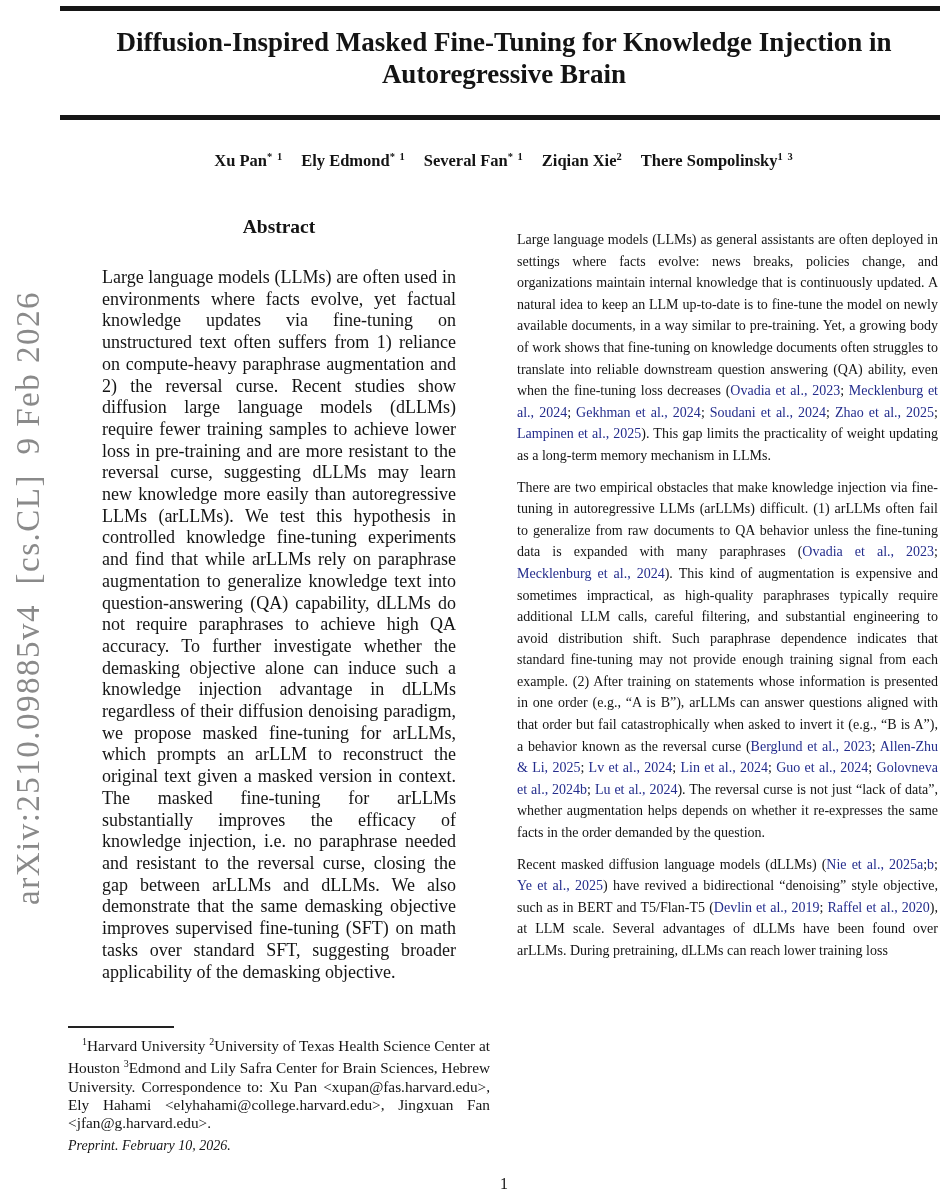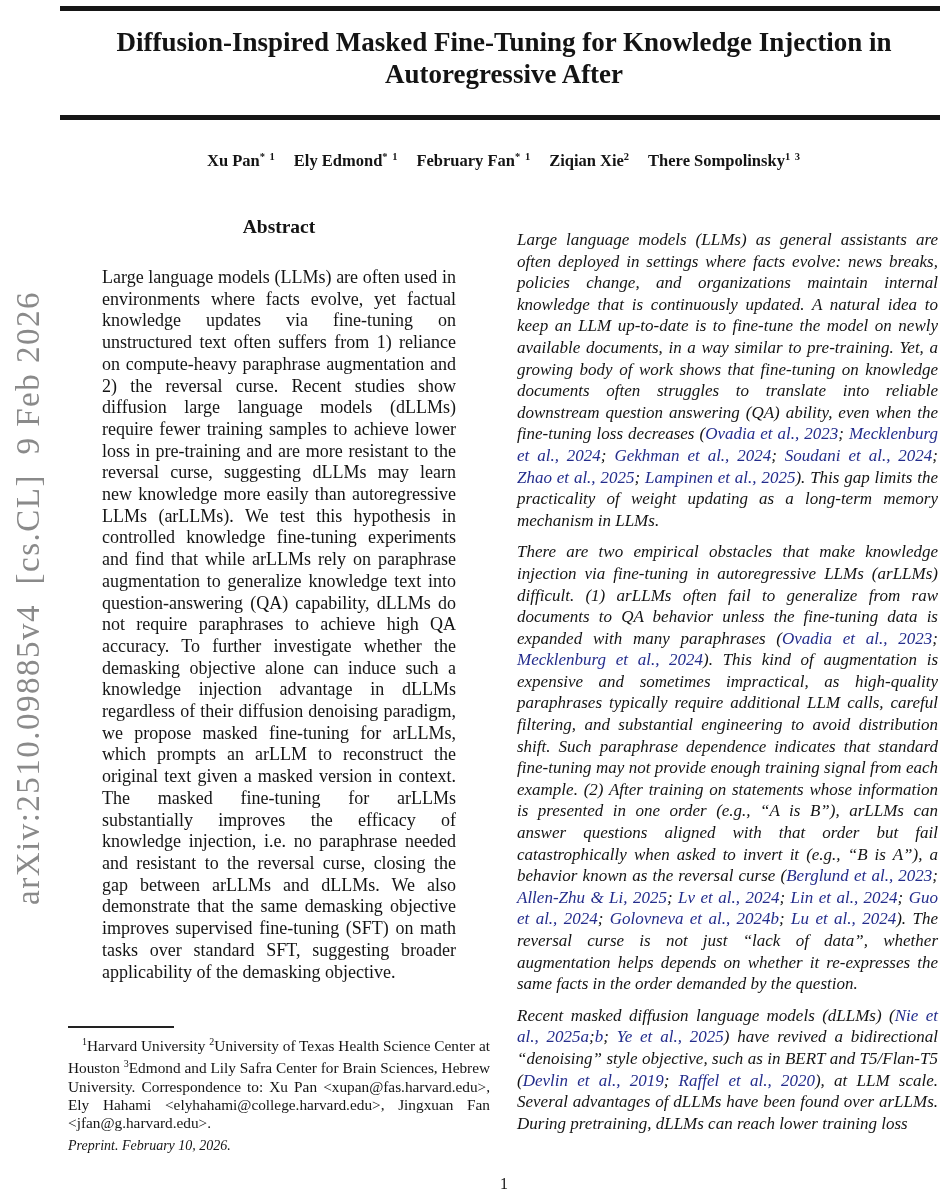--- a/index.html
+++ b/index.html
@@ -38,21 +38,21 @@
   }
   .abstract-body {
     margin: 29px 0 0; padding: 0 34px;
     text-align: justify; hyphens: auto; -webkit-hyphens: auto;
     font-size: 18px; line-height: 21.7px;
   }
 
   .section-heading { margin: 2px 0 0; font-weight: bold; font-size: 18.5px; }
   .col-right p.para {
     margin: 10px 0 0; text-align: justify; hyphens: auto; -webkit-hyphens: auto;
-    font-size: 17px; line-height: 21.6px; font-style: italic;
+    font-size: 14px; line-height: 21.6px;
   }
   .col-right p.para:first-of-type { margin-top: 15px; }
 
   .cite { color: var(--cite-color, #232c8c); }
 
   .footnote {
     position: absolute; left: 68px; top: 1026px; width: 422px;
     font-size: 15.3px; line-height: 18.3px; text-align: justify;
   }
   .footnote-rule { width: 106px; height: 2px; background: #222; margin-bottom: 5px; }
@@ -79,26 +79,26 @@
 </style>
 </head>
 <body>
 
 <div class="page">
 
   <div class="rule rule-top"></div>
 
   <div class="title-block">
       <div>Diffusion-Inspired Masked Fine-Tuning for Knowledge Injection in</div>
-      <div>Autoregressive After</div>
+      <div>Autoregressive Brain</div>
     </div>
 
   <div class="rule rule-mid"></div>
 
-  <div class="authors"><span class="author"><span>Xu Pan</span><sup>* 1</sup></span><span class="author"><span>Ely Edmond</span><sup>* 1</sup></span><span class="author"><span>February Fan</span><sup>* 1</sup></span><span class="author"><span>Ziqian Xie</span><sup>2</sup></span><span class="author"><span>There Sompolinsky</span><sup>1 3</sup></span></div>
+  <div class="authors"><span class="author"><span>Xu Pan</span><sup>* 1</sup></span><span class="author"><span>Ely Edmond</span><sup>* 1</sup></span><span class="author"><span>Several Fan</span><sup>* 1</sup></span><span class="author"><span>Ziqian Xie</span><sup>2</sup></span><span class="author"><span>There Sompolinsky</span><sup>1 3</sup></span></div>
 
   <div class="col-left">
     <h2 class="abstract-heading">Abstract</h2>
     <p class="abstract-body">Large language models (LLMs) are often used in environments where facts evolve, yet factual knowledge updates via fine-tuning on unstructured text often suffers from 1) reliance on compute-heavy paraphrase augmentation and 2) the reversal curse. Recent studies show diffusion large language models (dLLMs) require fewer training samples to achieve lower loss in pre-training and are more resistant to the reversal curse, suggesting dLLMs may learn new knowledge more easily than autoregressive LLMs (arLLMs). We test this hypothesis in controlled knowledge fine-tuning experiments and find that while arLLMs rely on paraphrase augmentation to generalize knowledge text into question-answering (QA) capability, dLLMs do not require paraphrases to achieve high QA accuracy. To further investigate whether the demasking objective alone can induce such a knowledge injection advantage in dLLMs regardless of their diffusion denoising paradigm, we propose masked fine-tuning for arLLMs, which prompts an arLLM to reconstruct the original text given a masked version in context. The masked fine-tuning for arLLMs substantially improves the efficacy of knowledge injection, i.e. no paraphrase needed and resistant to the reversal curse, closing the gap between arLLMs and dLLMs. We also demonstrate that the same demasking objective improves supervised fine-tuning (SFT) on math tasks over standard SFT, suggesting broader applicability of the demasking objective.</p>
   </div>
 
   <div class="col-right">
     <div>
         <p class="para"><span>Large language models (LLMs) as general assistants are often deployed in settings where facts evolve: news breaks, policies change, and organizations maintain internal knowledge that is continuously updated. A natural idea to keep an LLM up-to-date is to fine-tune the model on newly available documents, in a way similar to pre-training. Yet, a growing body of work shows that fine-tuning on knowledge documents often struggles to translate into reliable downstream question answering (QA) ability, even when the fine-tuning loss decreases (</span><span class="cite">Ovadia et al., 2023</span><span>; </span><span class="cite">Mecklenburg et al., 2024</span><span>; </span><span class="cite">Gekhman et al., 2024</span><span>; </span><span class="cite">Soudani et al., 2024</span><span>; </span><span class="cite">Zhao et al., 2025</span><span>; </span><span class="cite">Lampinen et al., 2025</span><span>). This gap limits the practicality of weight updating as a long-term memory mechanism in LLMs.</span></p>
         <p class="para"><span>There are two empirical obstacles that make knowledge injection via fine-tuning in autoregressive LLMs (arLLMs) difficult. (1) arLLMs often fail to generalize from raw documents to QA behavior unless the fine-tuning data is expanded with many paraphrases (</span><span class="cite">Ovadia et al., 2023</span><span>; </span><span class="cite">Mecklenburg et al., 2024</span><span>). This kind of augmentation is expensive and sometimes impractical, as high-quality paraphrases typically require additional LLM calls, careful filtering, and substantial engineering to avoid distribution shift. Such paraphrase dependence indicates that standard fine-tuning may not provide enough training signal from each example. (2) After training on statements whose information is presented in one order (e.g., “A is B”), arLLMs can answer questions aligned with that order but fail catastrophically when asked to invert it (e.g., “B is A”), a behavior known as the reversal curse (</span><span class="cite">Berglund et al., 2023</span><span>; </span><span class="cite">Allen-Zhu &amp; Li, 2025</span><span>; </span><span class="cite">Lv et al., 2024</span><span>; </span><span class="cite">Lin et al., 2024</span><span>; </span><span class="cite">Guo et al., 2024</span><span>; </span><span class="cite">Golovneva et al., 2024b</span><span>; </span><span class="cite">Lu et al., 2024</span><span>). The reversal curse is not just “lack of data”, whether augmentation helps depends on whether it re-expresses the same facts in the order demanded by the question.</span></p>

